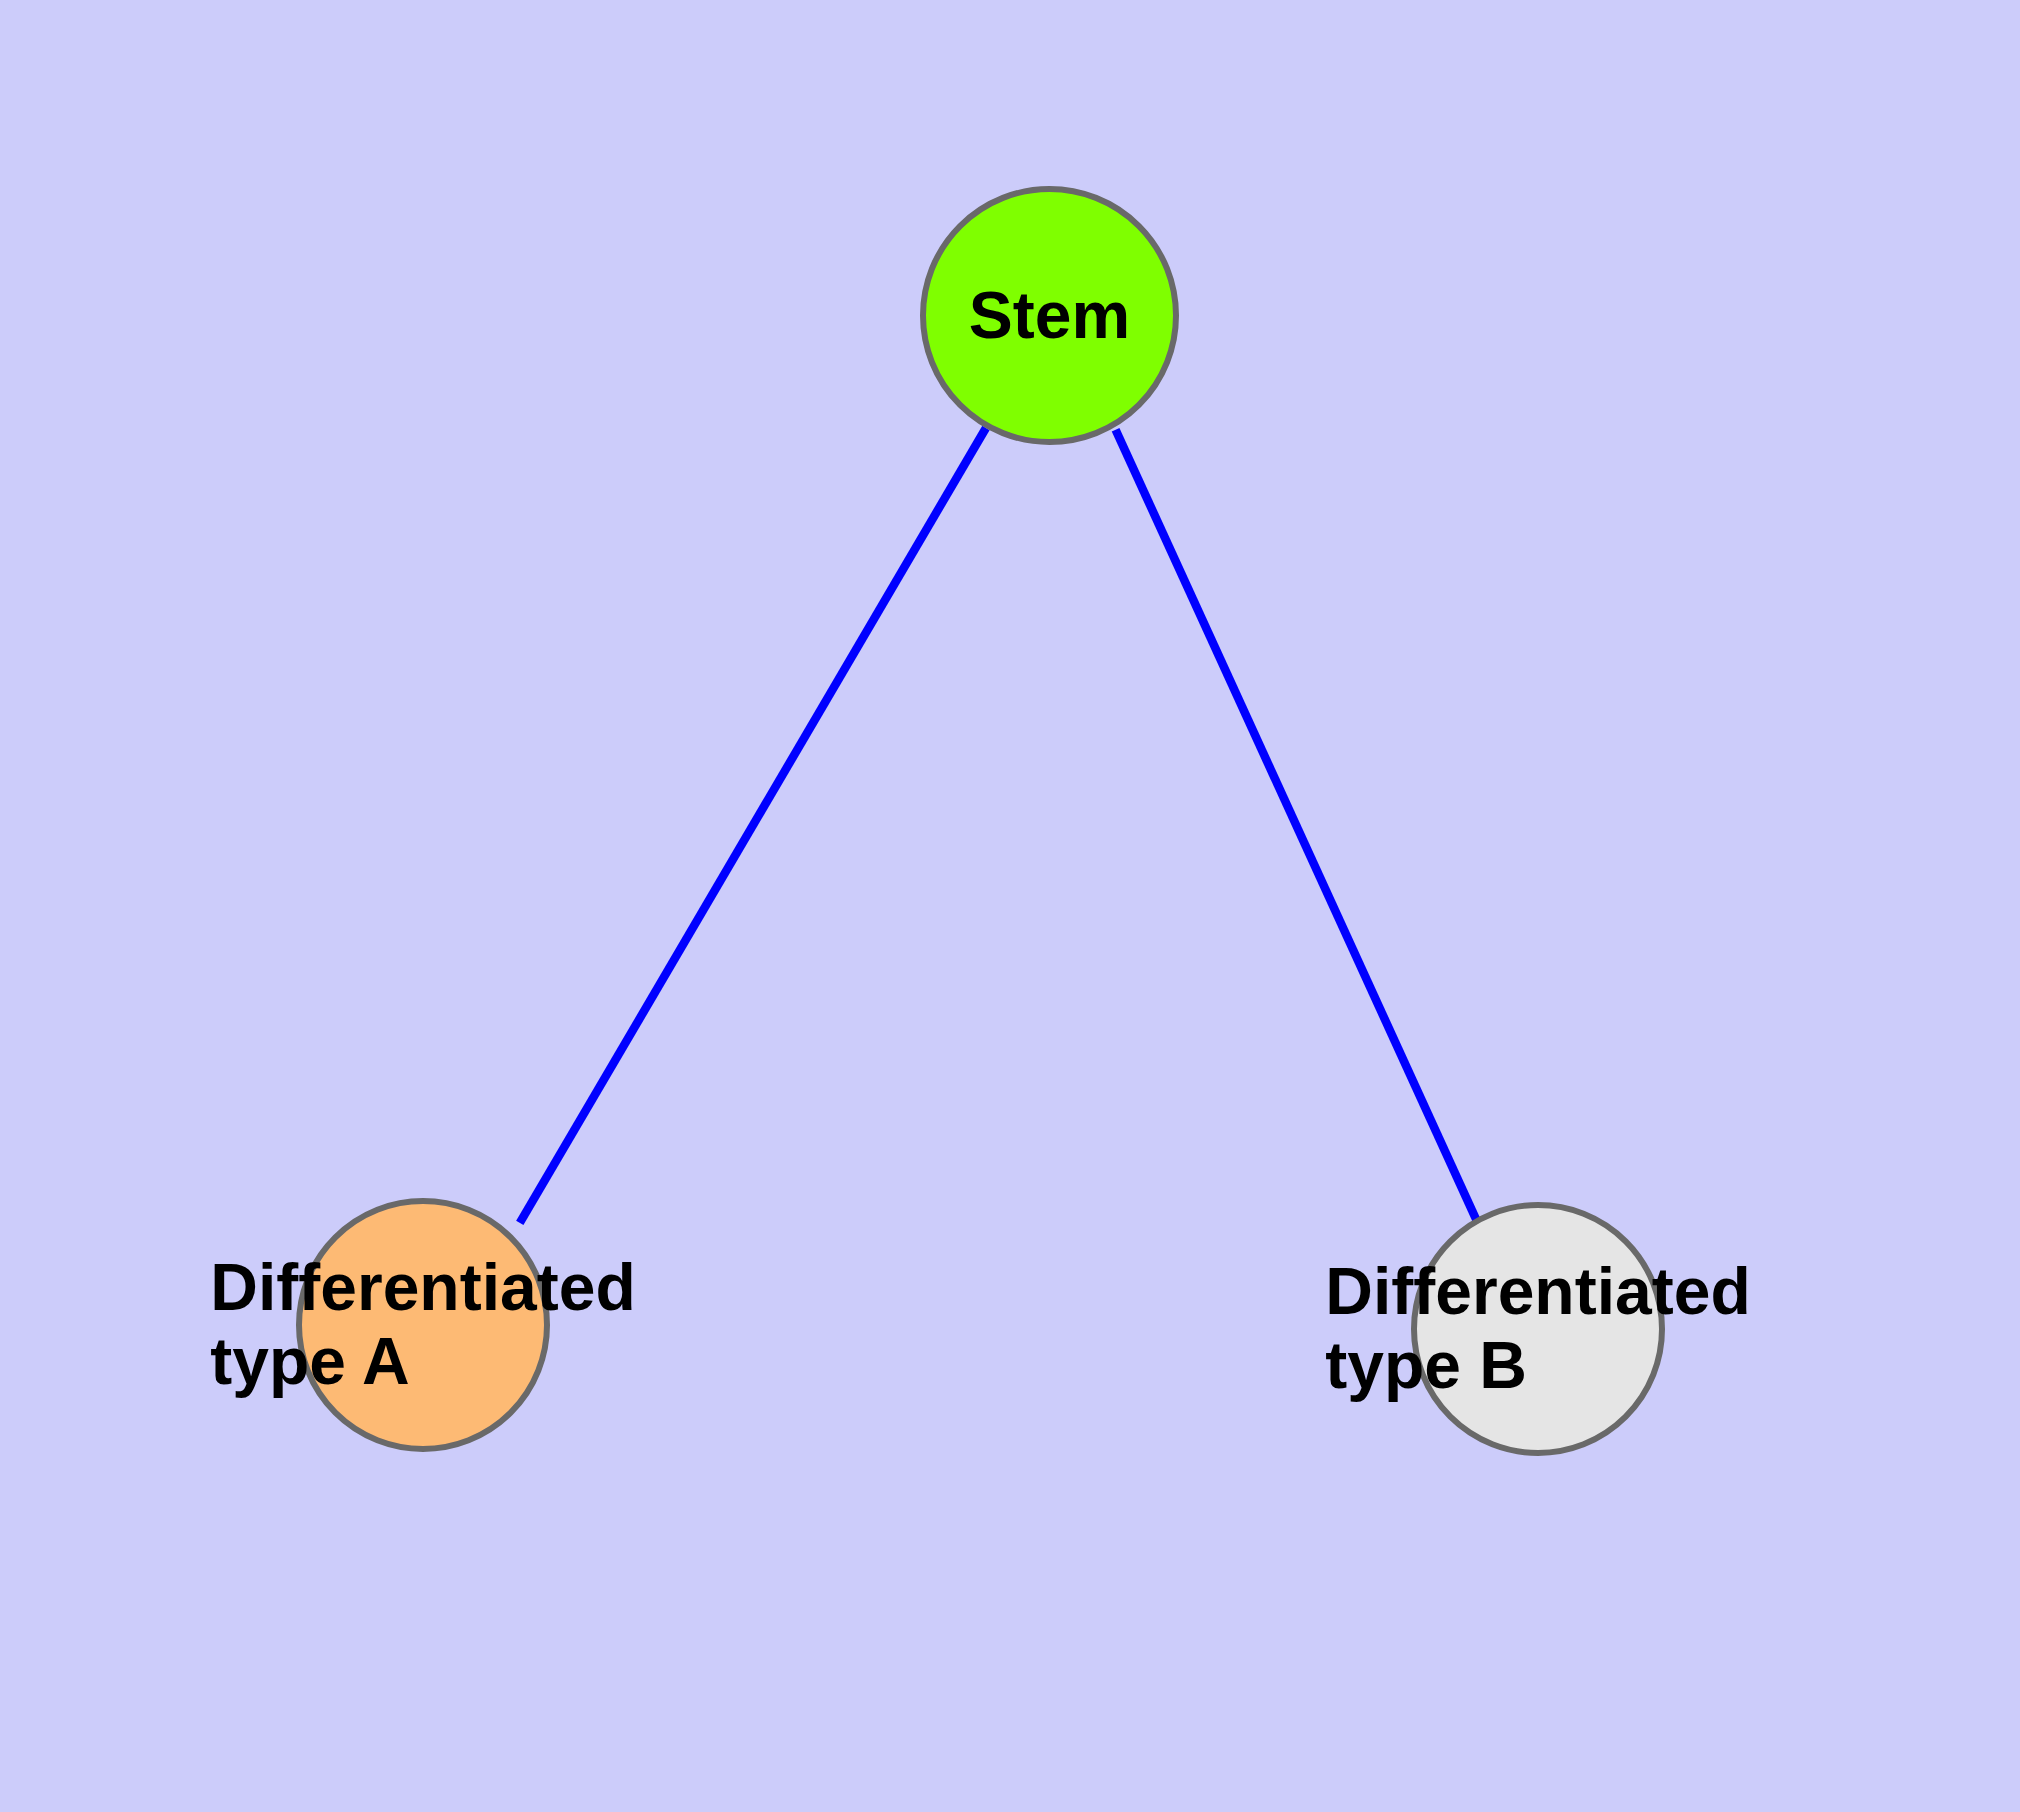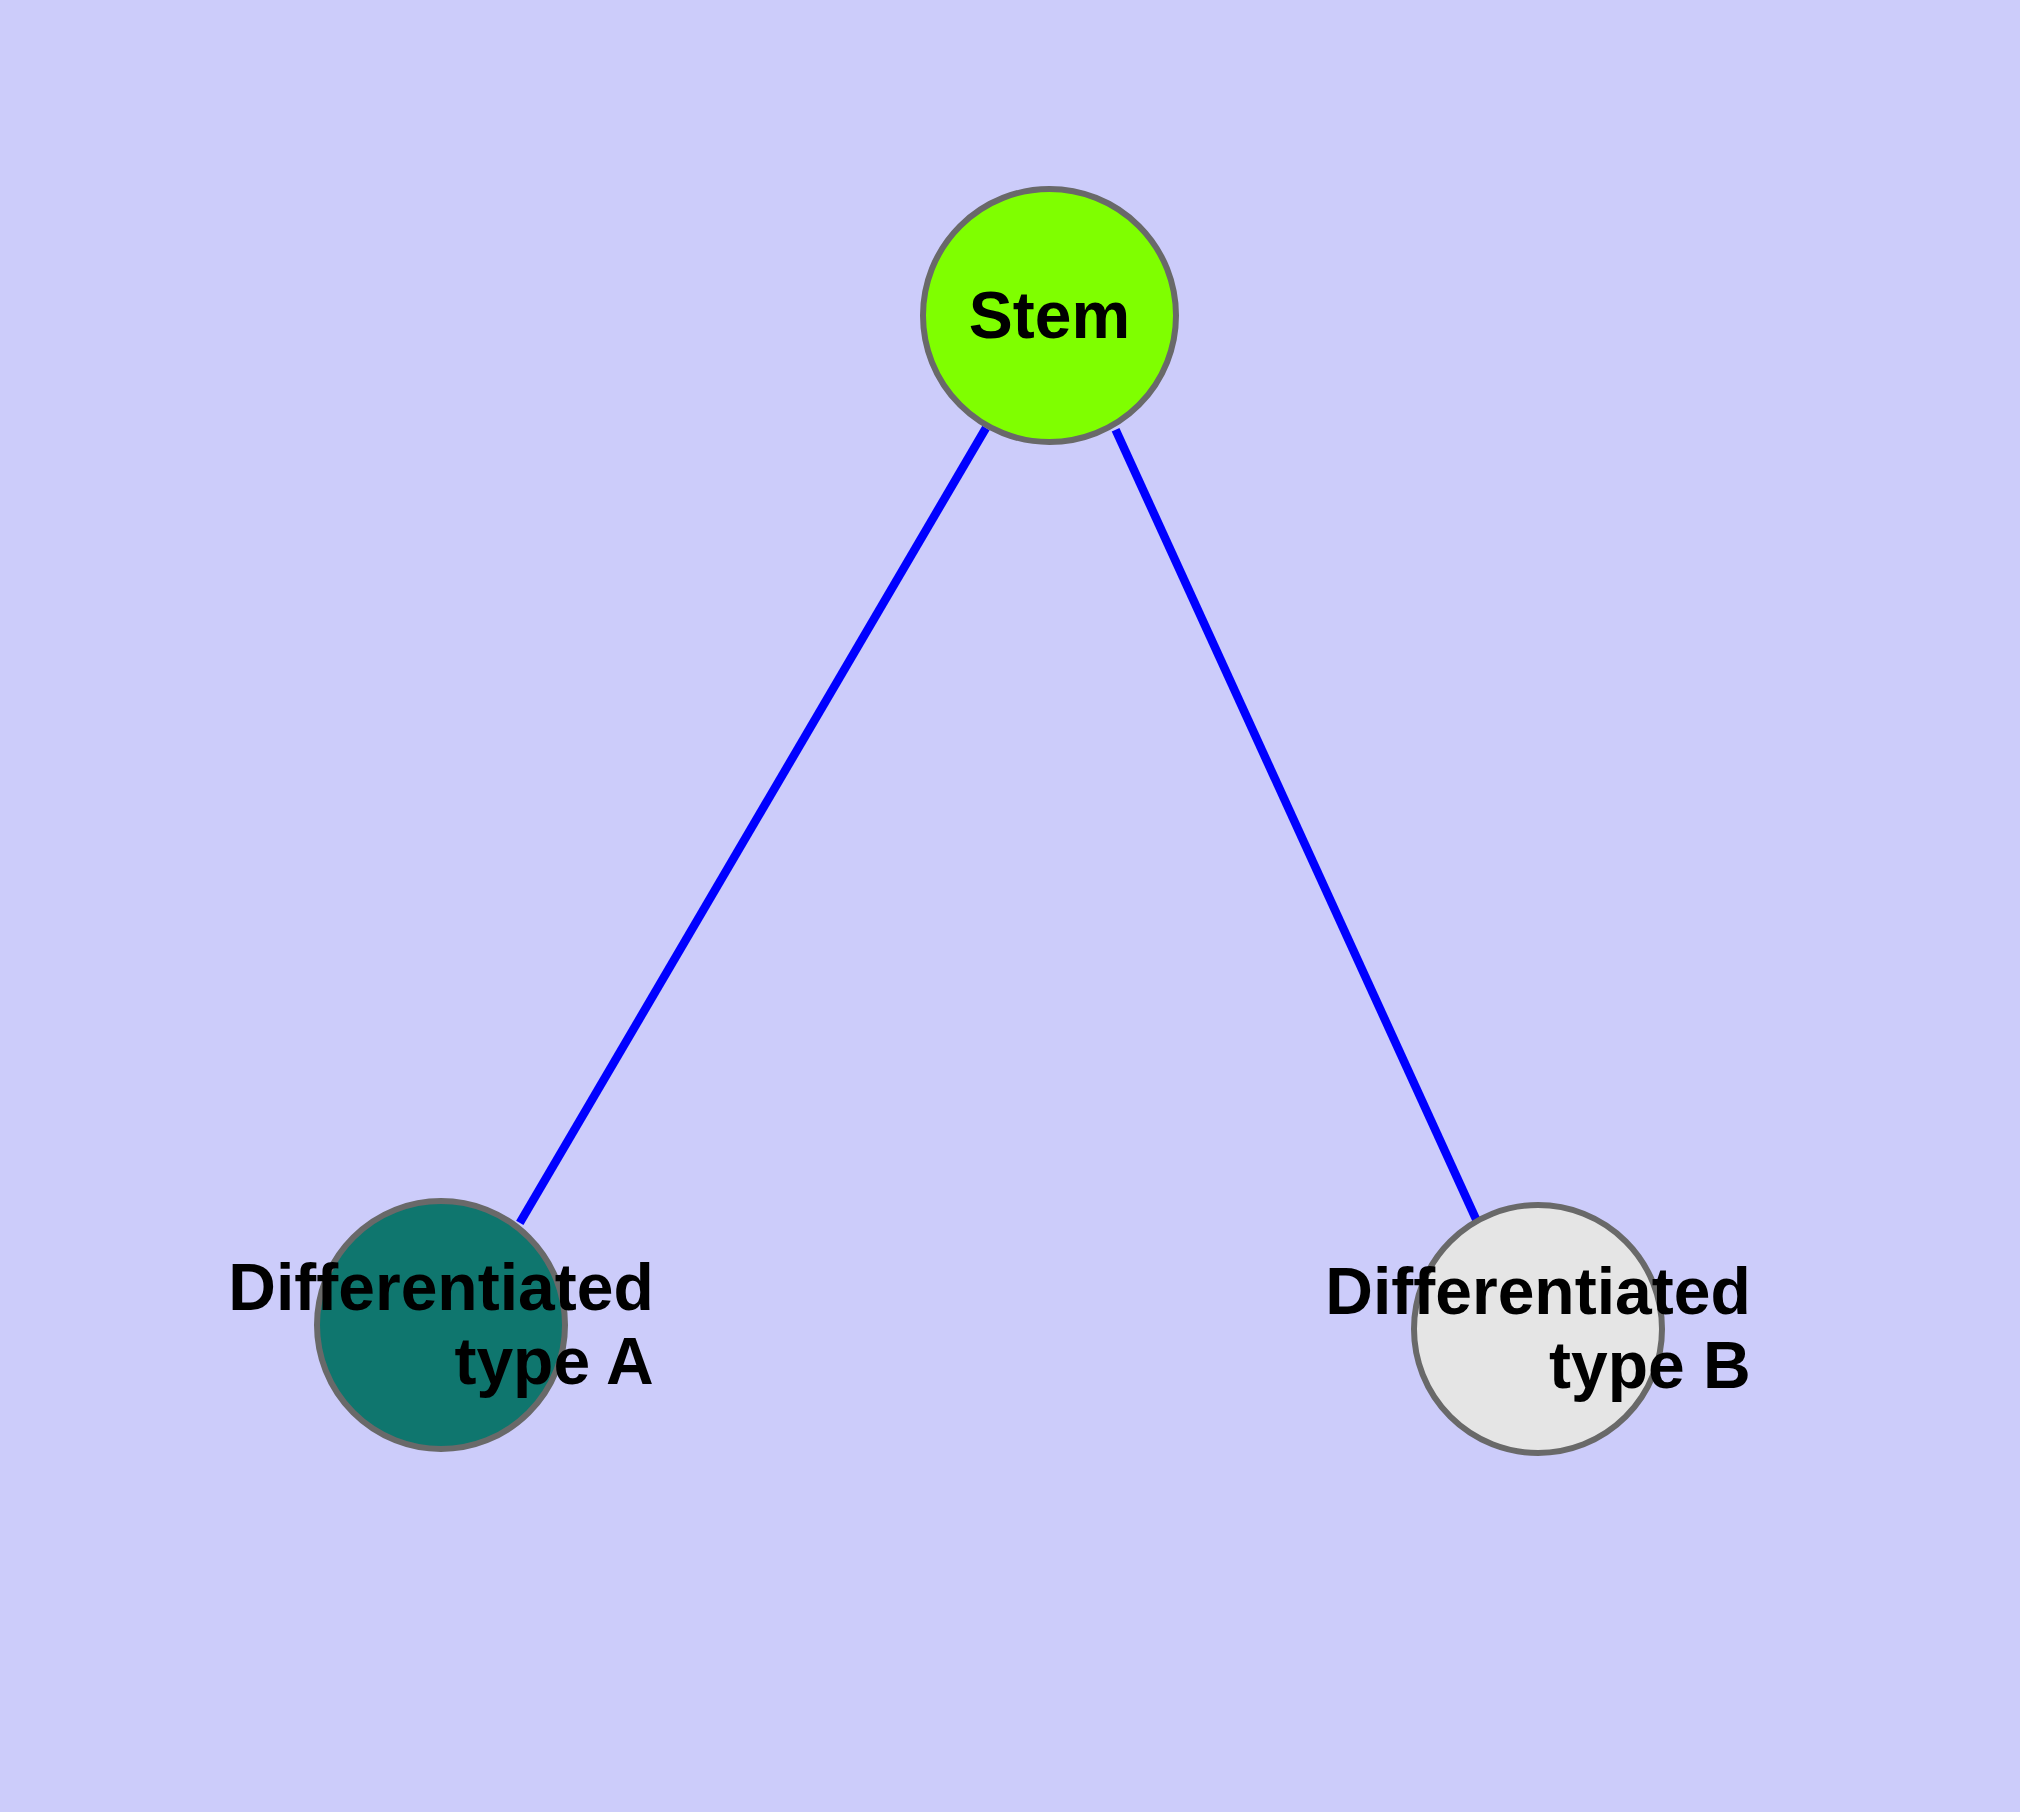--- a/index.html
+++ b/index.html
@@ -34,41 +34,41 @@
     display: flex;
     align-items: center;
     justify-content: center;
   }
   .node-label {
     position: absolute;
     left: 50%;
     top: 50%;
     transform: translate(-50%, -50%);
     white-space: pre;
-    text-align: right;
+    text-align: left;
     font-weight: bold;
     color: #000000;
     line-height: 1.12;
     pointer-events: none;
   }
   #node-stem {
     left: 920px;
     top: 186px;
     width: 259px;
     height: 259px;
     background: #7fff00;
     border: 6.8px solid #696969;
   }
   #node-stem .node-label { font-size: 66px; }
   #node-diff-a {
-    left: 314px;
+    left: 296px;
     top: 1198px;
     width: 254px;
     height: 254px;
-    background: #0f766e;
+    background: #fdba74;
     border: 6.8px solid #696969;
   }
   #node-diff-b {
     left: 1411px;
     top: 1202px;
     width: 254px;
     height: 254px;
     background: #e5e5e5;
     border: 6.8px solid #696969;
   }

